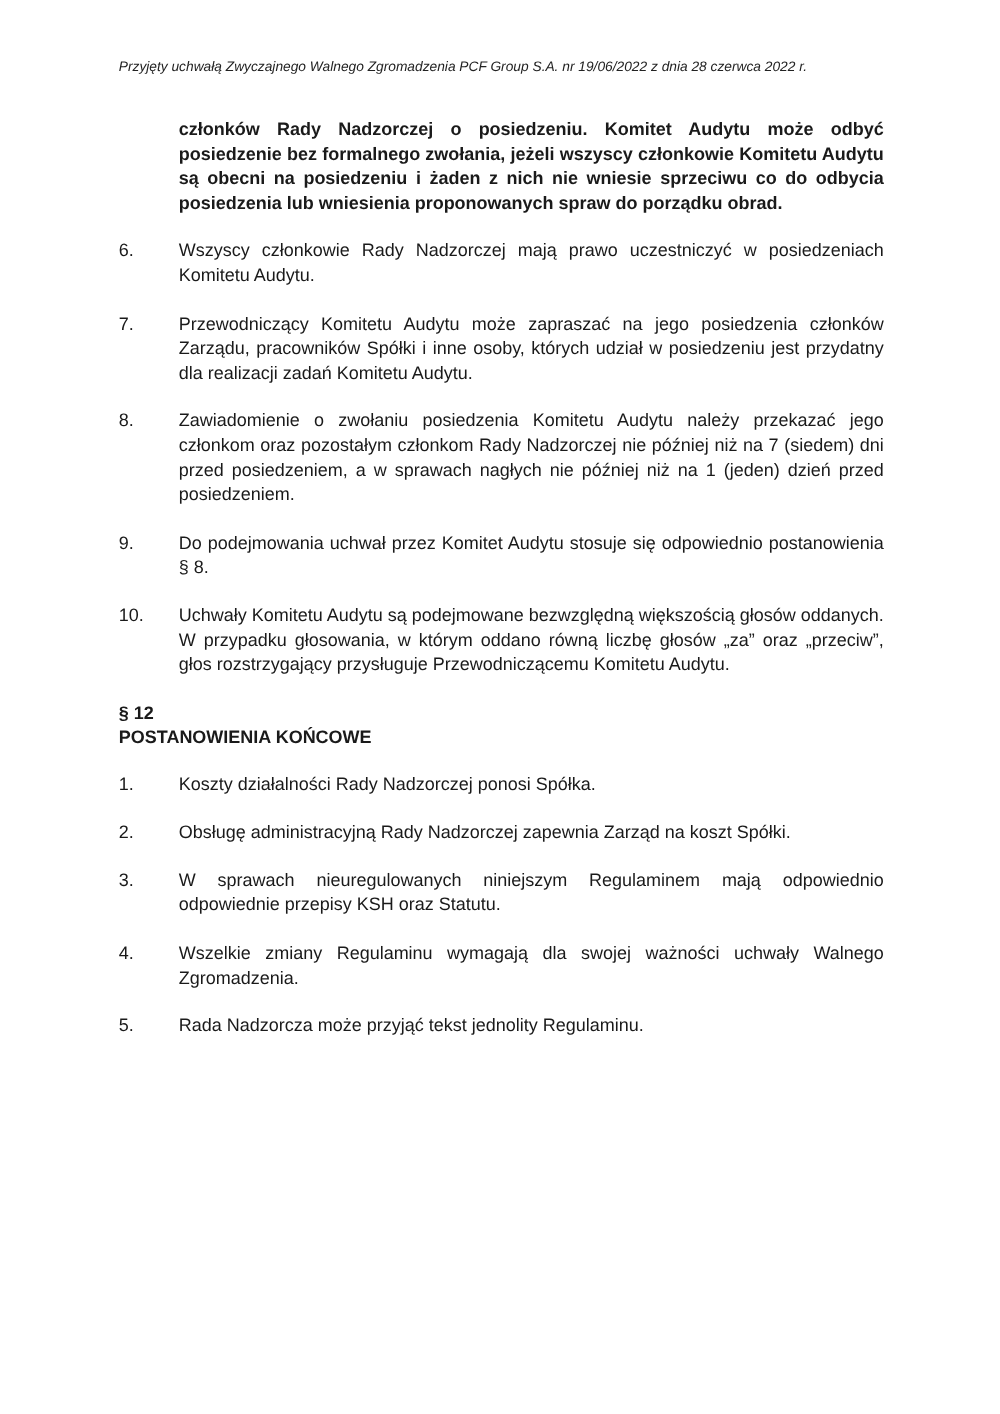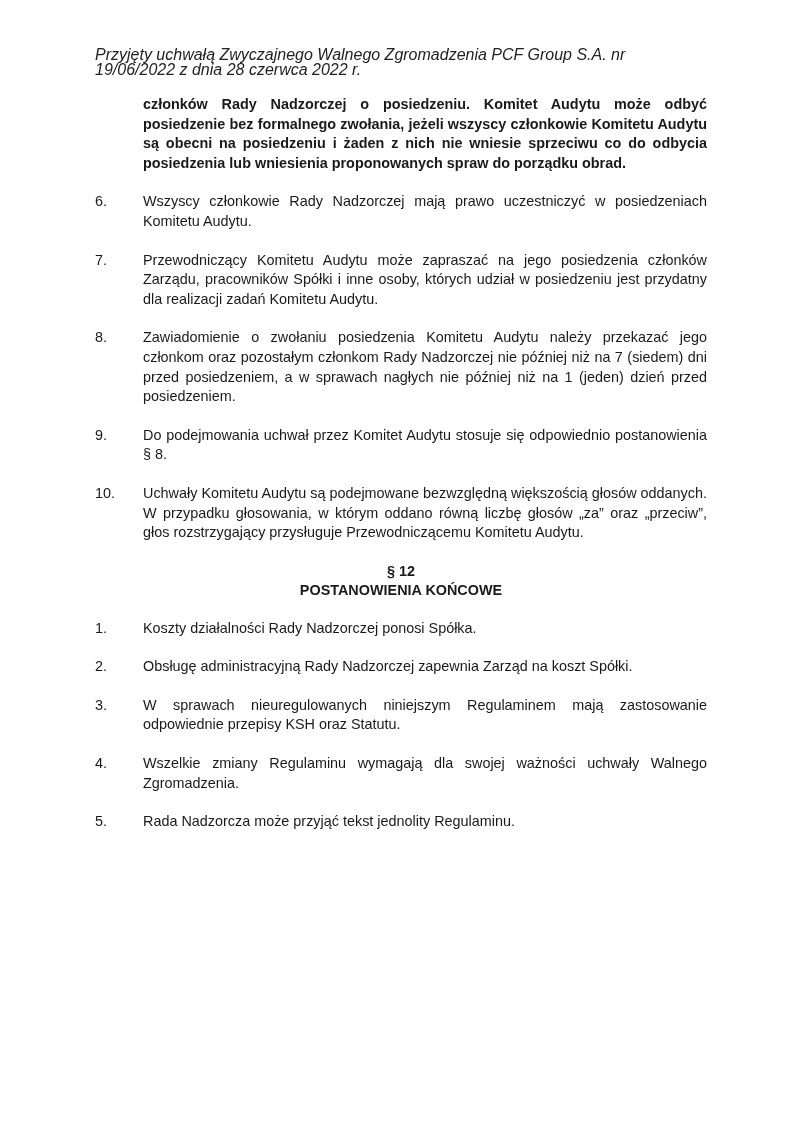--- a/index.html
+++ b/index.html
@@ -14,21 +14,21 @@
       overflow: hidden;
       font-family: "Liberation Sans", sans-serif;
       color: #1a1a1a;
     }
     .page-header {
       position: absolute;
       left: 95px;
       top: 47px;
       width: 612px;
       font-style: italic;
-      font-size: 16px;
+      font-size: 11px;
       line-height: 15px;
       color: #222;
     }
     .content {
       position: absolute;
       left: 95px;
       top: 95px;
       width: 612px;
       font-size: 14.4px;
       line-height: 19.6px;
@@ -48,21 +48,20 @@
     }
     .item-num {
       width: 48px;
       flex: 0 0 48px;
     }
     .item-text {
       flex: 1;
       text-align: justify;
     }
     .section-heading {
-      text-align: center;
       font-weight: bold;
       line-height: 19.5px;
       margin-top: 0px;
       margin-bottom: 18px;
     }
   </style>
 </head>
 <body>
 
 <div class="page-header">Przyjęty uchwałą Zwyczajnego Walnego Zgromadzenia PCF Group S.A. nr 19/06/2022 z dnia 28 czerwca 2022 r.</div>
@@ -100,21 +99,21 @@
   <div class="item">
     <div class="item-num">1.</div>
     <div class="item-text">Koszty działalności Rady Nadzorczej ponosi Spółka.</div>
   </div>
   <div class="item">
     <div class="item-num">2.</div>
     <div class="item-text">Obsługę administracyjną Rady Nadzorczej zapewnia Zarząd na koszt Spółki.</div>
   </div>
   <div class="item">
     <div class="item-num">3.</div>
-    <div class="item-text">W sprawach nieuregulowanych niniejszym Regulaminem mają zastosowanie odpowiednie przepisy KSH oraz Statutu.</div>
+    <div class="item-text">W sprawach nieuregulowanych niniejszym Regulaminem mają odpowiednio odpowiednie przepisy KSH oraz Statutu.</div>
   </div>
   <div class="item">
     <div class="item-num">4.</div>
     <div class="item-text">Wszelkie zmiany Regulaminu wymagają dla swojej ważności uchwały Walnego Zgromadzenia.</div>
   </div>
   <div class="item">
     <div class="item-num">5.</div>
     <div class="item-text">Rada Nadzorcza może przyjąć tekst jednolity Regulaminu.</div>
   </div>
 

